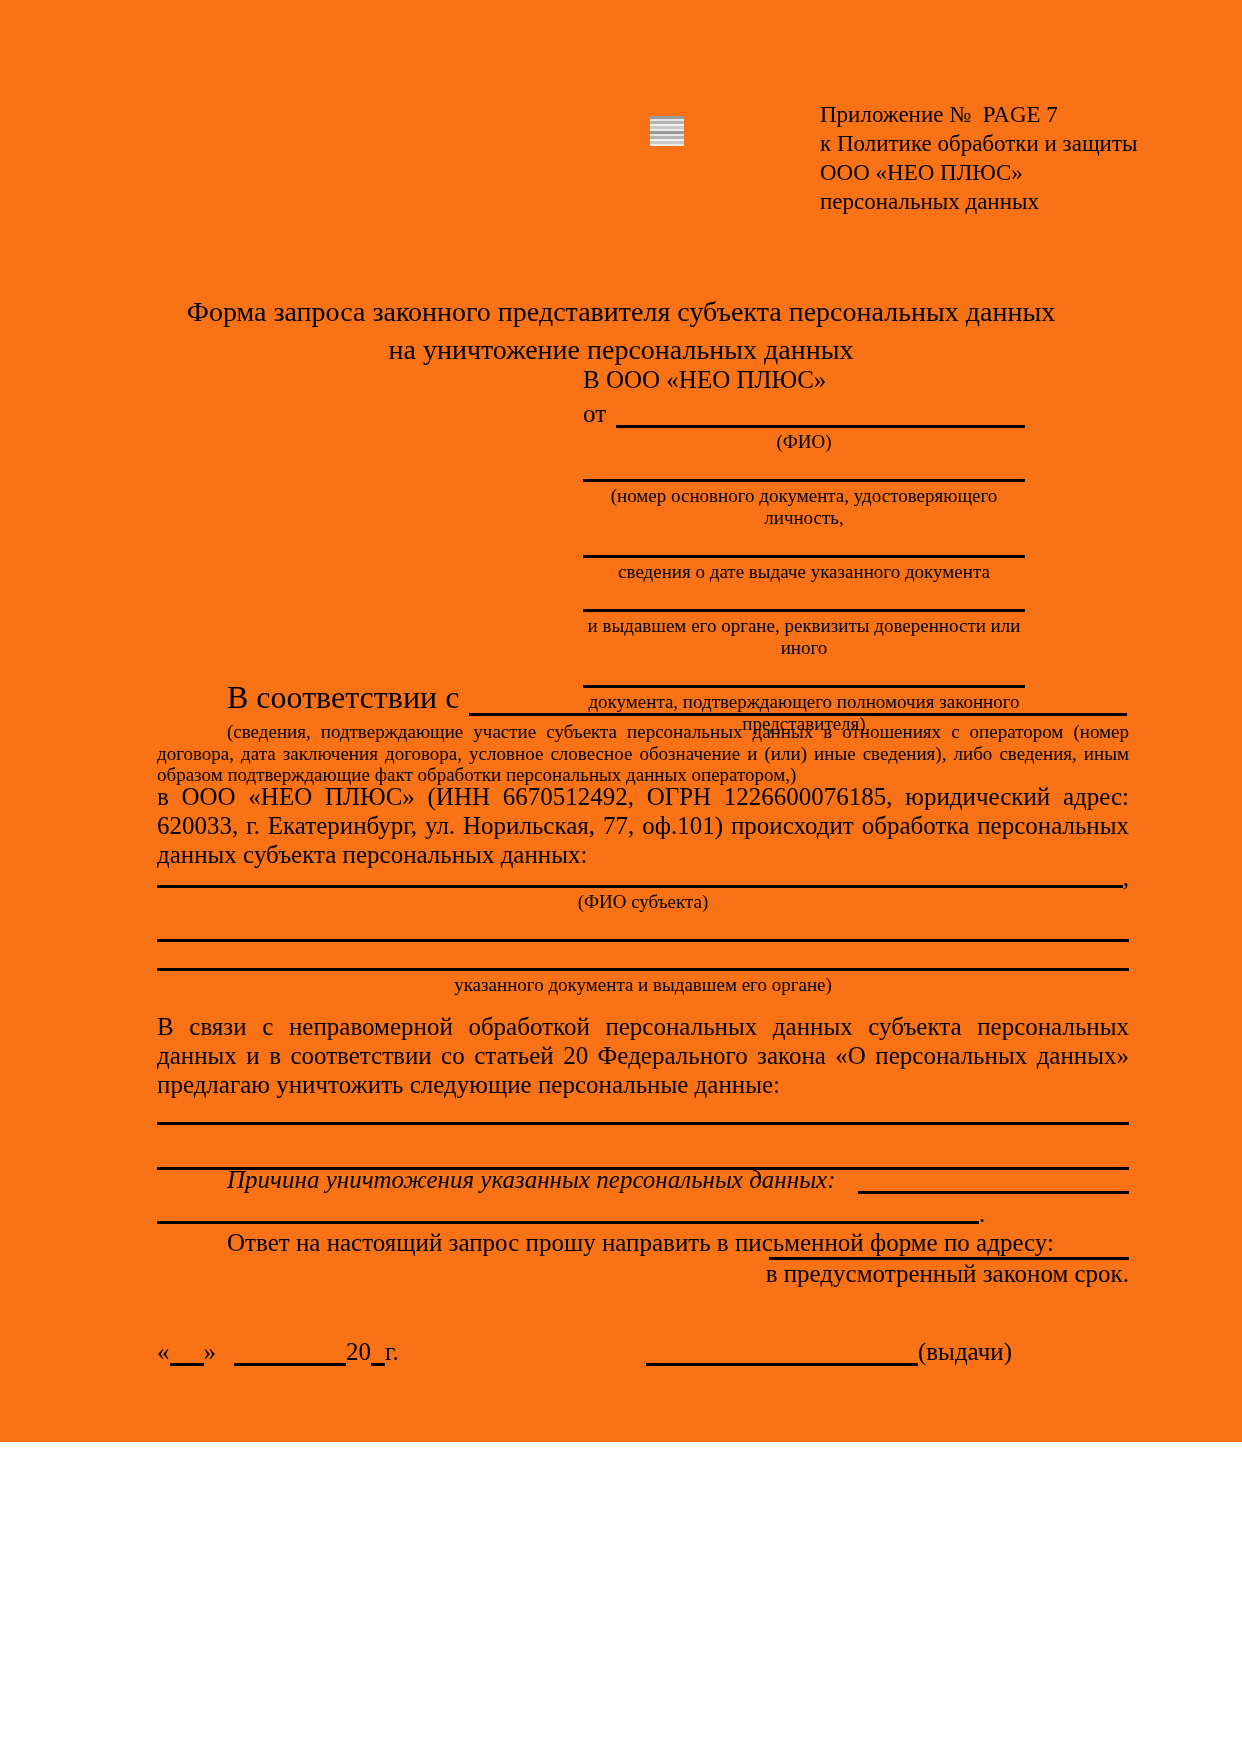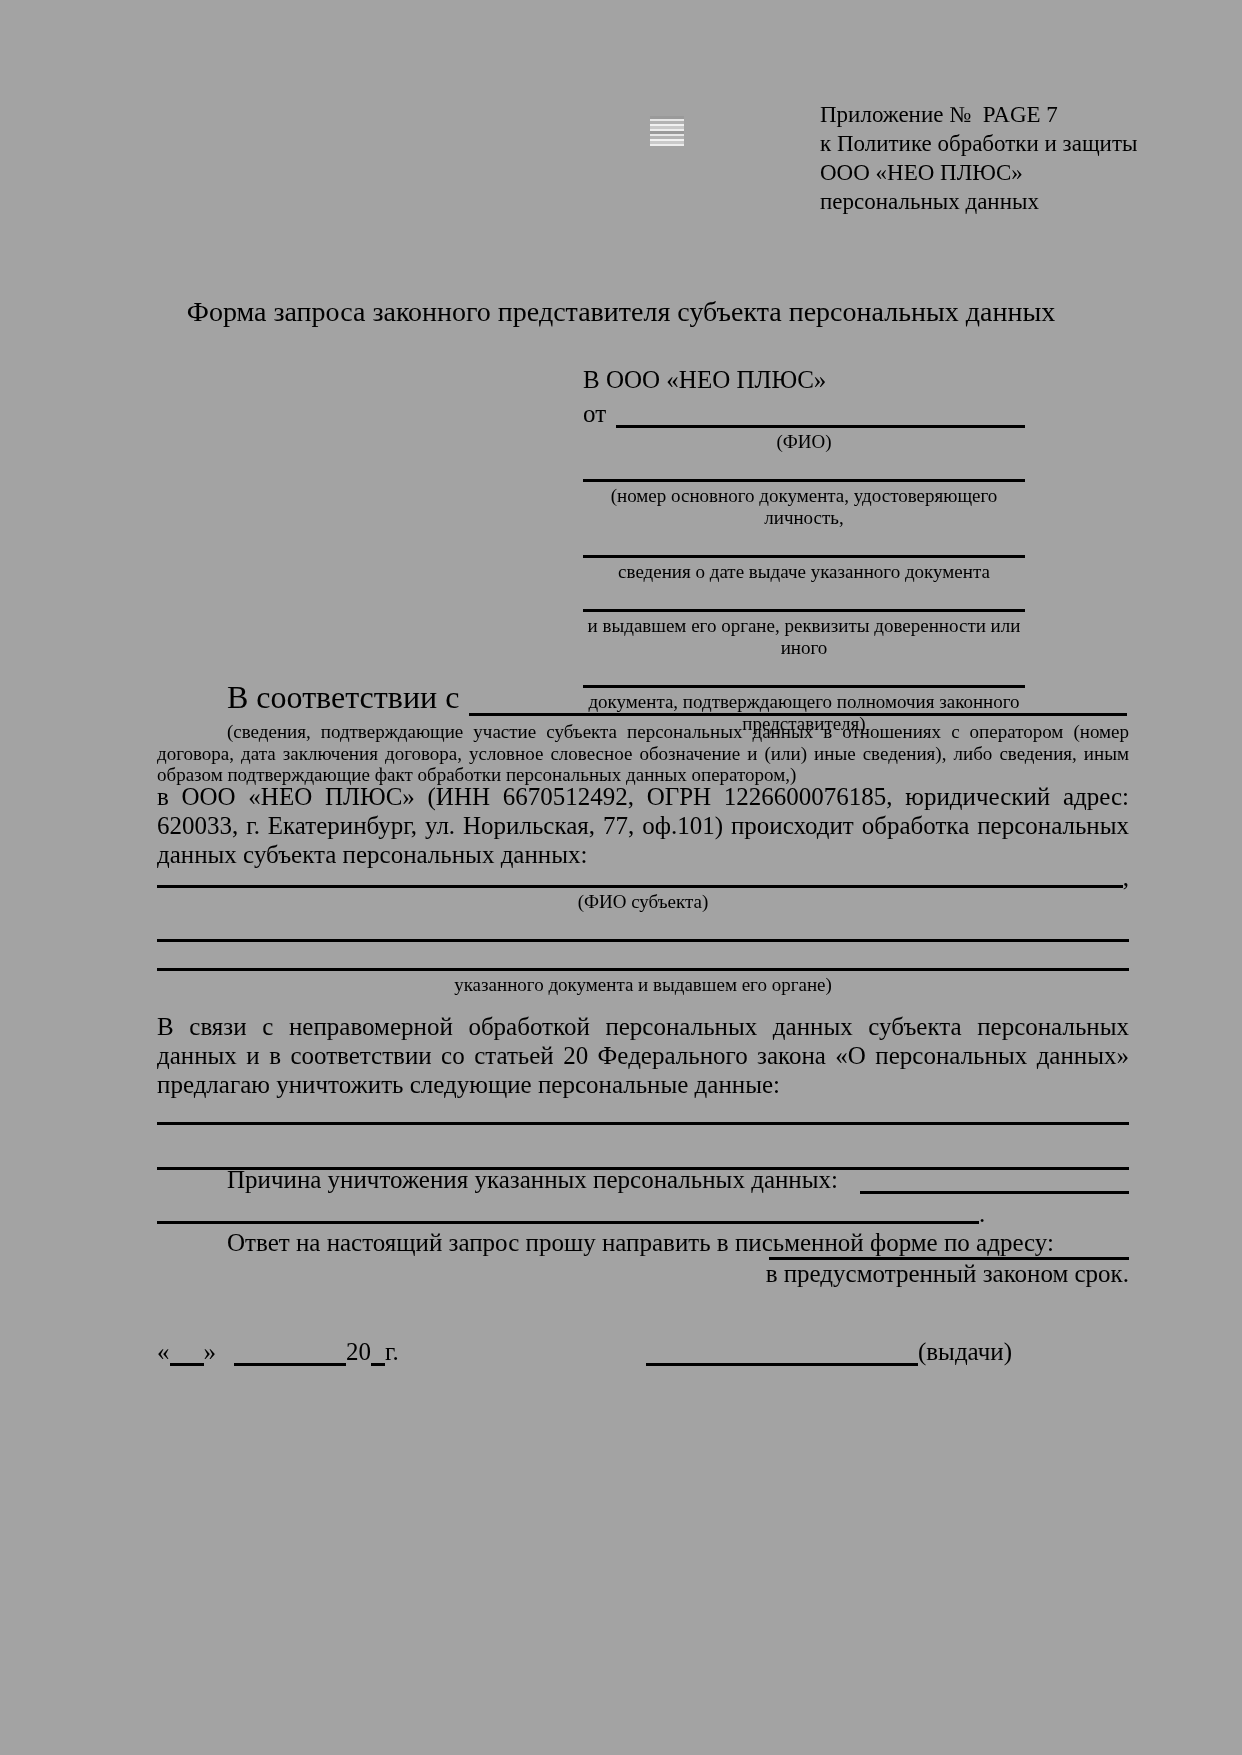--- a/index.html
+++ b/index.html
@@ -1,20 +1,20 @@
 <!DOCTYPE html>
 <html><head>
 <meta charset="utf-8">
 <style>
   html,body{margin:0;padding:0;background:#ffffff;}
   .page{
     position:relative;
     width:1242px;
-    height:1755px;
-    background:#a3a3a3;
+    height:1442px;
+    background:#f97316;
     color:#000000;
     font-family:"Liberation Serif","DejaVu Serif",serif;
     overflow:hidden;
   }
   .pre{white-space:pre-wrap;}
 
   
   .artifact{
     position:absolute;left:650px;top:116px;width:34px;height:30px;
     background:repeating-linear-gradient(
@@ -56,21 +56,21 @@
   .subject{position:absolute;left:157px;top:858px;width:972px;font-size:25px;}
   .subject .row{height:30px;}
   .tail{line-height:20px;}
 
   .request{position:absolute;left:157px;top:1012px;width:972px;font-size:25px;line-height:29px;text-align:justify;}
 
   .lineA{position:absolute;left:157px;top:1094px;width:972px;height:28px;border-bottom:3px solid #000;}
   .lineB{position:absolute;left:157px;top:1139px;width:972px;height:28px;border-bottom:3px solid #000;}
 
   .reason{position:absolute;left:157px;top:1164px;width:972px;display:flex;align-items:flex-end;height:30px;font-size:25px;}
-  .reason .lbl{margin-left:70px;margin-right:22px;}
+  .reason .lbl{margin-left:70px;margin-right:22px;font-style:italic;}
 
   .periodrow{position:absolute;left:157px;top:1196px;width:972px;display:flex;align-items:flex-end;height:28px;font-size:25px;}
   .u{display:inline-block;border-bottom:3px solid #000;min-height:1px;}
 
   .reply1{position:absolute;left:157px;top:1228px;width:972px;font-size:25px;text-indent:70px;line-height:29px;}
   .reply2{position:absolute;left:157px;top:1256px;width:972px;display:flex;align-items:flex-end;height:30px;font-size:25px;flex-direction:column;}
 
   .footer{position:absolute;left:157px;top:1334px;width:855px;display:flex;justify-content:space-between;align-items:flex-end;height:32px;font-size:25px;}
   .fgroup{display:flex;align-items:flex-end;}
   .sp18{width:18px;}
@@ -84,20 +84,21 @@
 
   <div class="header">
     <div class="pre">Приложение №  PAGE 7</div>
     <div>к Политике обработки и защиты</div>
     <div>ООО «НЕО ПЛЮС»</div>
     <div>персональных данных</div>
   </div>
 
   <div class="title">
     <div>Форма запроса законного представителя субъекта персональных данных</div>
+    <div>на уничтожение персональных данных</div>
   </div>
 
   <div class="recipient">
     <div class="r-to">В ООО «НЕО ПЛЮС»</div>
     <div class="row">
       <span class="lbl">от</span>
       <span class="fill"></span>
     </div>
     <div class="cap">(ФИО)</div>
     <div class="blank"></div>

